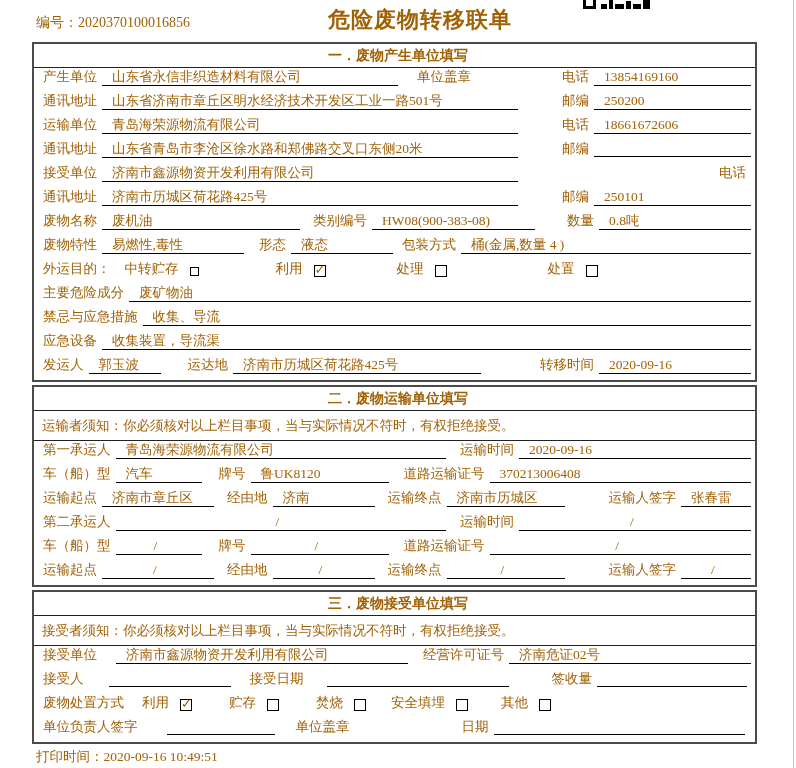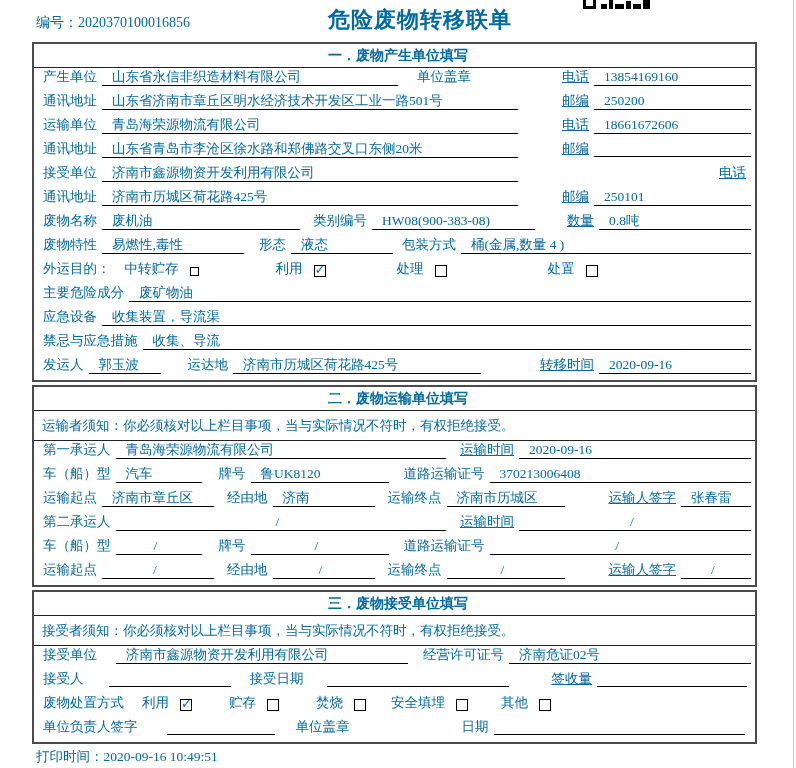--- a/index.html
+++ b/index.html
@@ -1,38 +1,38 @@
 <!DOCTYPE html>
 <html><head>
 <meta charset="utf-8">
 <style>
   * { box-sizing: border-box; margin: 0; padding: 0; }
   html,body { background:#fff; }
   .page {
     position: relative; width: 796px; height: 768px; background: #fff;
-    font-family: "Liberation Serif", "DejaVu Serif", serif; color: #0369a1;
+    font-family: "Liberation Serif", "DejaVu Serif", serif; color: #a16207;
     overflow: hidden;
   }
   .edge { position:absolute; top:0; right:2px; width:1px; height:100%; background:#c3c3c3; }
   .doc-no { position:absolute; left:36px; top:14px; font-size:14px; white-space:nowrap; }
   .doc-no .num { font-family:"Liberation Serif", serif; }
   .title { position:absolute; left:328px; top:5px; font-size:22px; font-weight:bold;
            font-family:Liberation Mono, monospace; letter-spacing:1px; white-space:nowrap; }
   .qr { position:absolute; left:583px; top:0; }
   .content { position:absolute; left:32px; top:42px; width:725px; }
   .box { border:2px solid #4b4b4b; background:#fff; margin-bottom:3px; }
   .sec-hd { height:24px; line-height:22px; padding-left:7px; font-size:14px; font-weight:bold;
             font-family:"Liberation Sans","DejaVu Sans",sans-serif; border-bottom:1px solid #222;text-align:center; }
   .notice { height:30px; line-height:29px; padding-left:8px; font-size:13.5px; border-bottom:1px solid #222; white-space:nowrap; }
   .row { display:flex; align-items:flex-start; height:24px; padding:0 4px 3px 4px; font-size:13.5px; }
   .lbl { white-space:nowrap; padding:0 5px; line-height:17px; }
   .val { border-bottom:1px solid #000; padding:0 6px 0 10px; white-space:nowrap; overflow:hidden;
          line-height:17px; min-height:17px; }
   .grow { flex:1; }
-  .mla { margin-left:auto;text-decoration:underline; }
+  .mla { margin-left:auto; }
   .sl { text-align:center; padding-left:0; }
   .cb { width:12px; height:12px; border:1px solid #000; margin:0 0 4px 6px; position:relative; align-self:flex-end; flex:0 0 auto; }
   .cb-sm { width:9px; height:9px; margin-bottom:5px; }
   .cb[data-checked="true"]::before { content:"✓"; position:absolute; left:0px; top:-4px; font-size:13px;
          font-family:"DejaVu Sans", sans-serif; }
   .footer { position:absolute; left:36px; top:748px; font-size:13.5px; white-space:nowrap; }
 </style>
 </head>
 <body>
 
@@ -131,27 +131,27 @@
         <span class="lbl" style="margin-left:96px">处置</span>
         <span class="cb" data-checked="false"></span>
       </div>
 
       <div class="row">
         <span class="lbl">主要危险成分</span>
         <span class="val grow">废矿物油</span>
       </div>
 
       <div class="row">
+        <span class="lbl">禁忌与应急措施</span>
+        <span class="val grow">收集、导流</span>
+      </div>
+
+      <div class="row">
         <span class="lbl">应急设备</span>
         <span class="val grow">收集装置，导流渠</span>
-      </div>
-
-      <div class="row">
-        <span class="lbl">禁忌与应急措施</span>
-        <span class="val grow">收集、导流</span>
       </div>
 
       <div class="row">
         <span class="lbl">发运人</span>
         <span class="val" style="width:72px">郭玉波</span>
         <span class="lbl" style="margin-left:22px">运达地</span>
         <span class="val" style="width:248px">济南市历城区荷花路425号</span>
         <span class="lbl mla">转移时间</span>
         <span class="val" style="width:152px">2020-09-16</span>
       </div>

